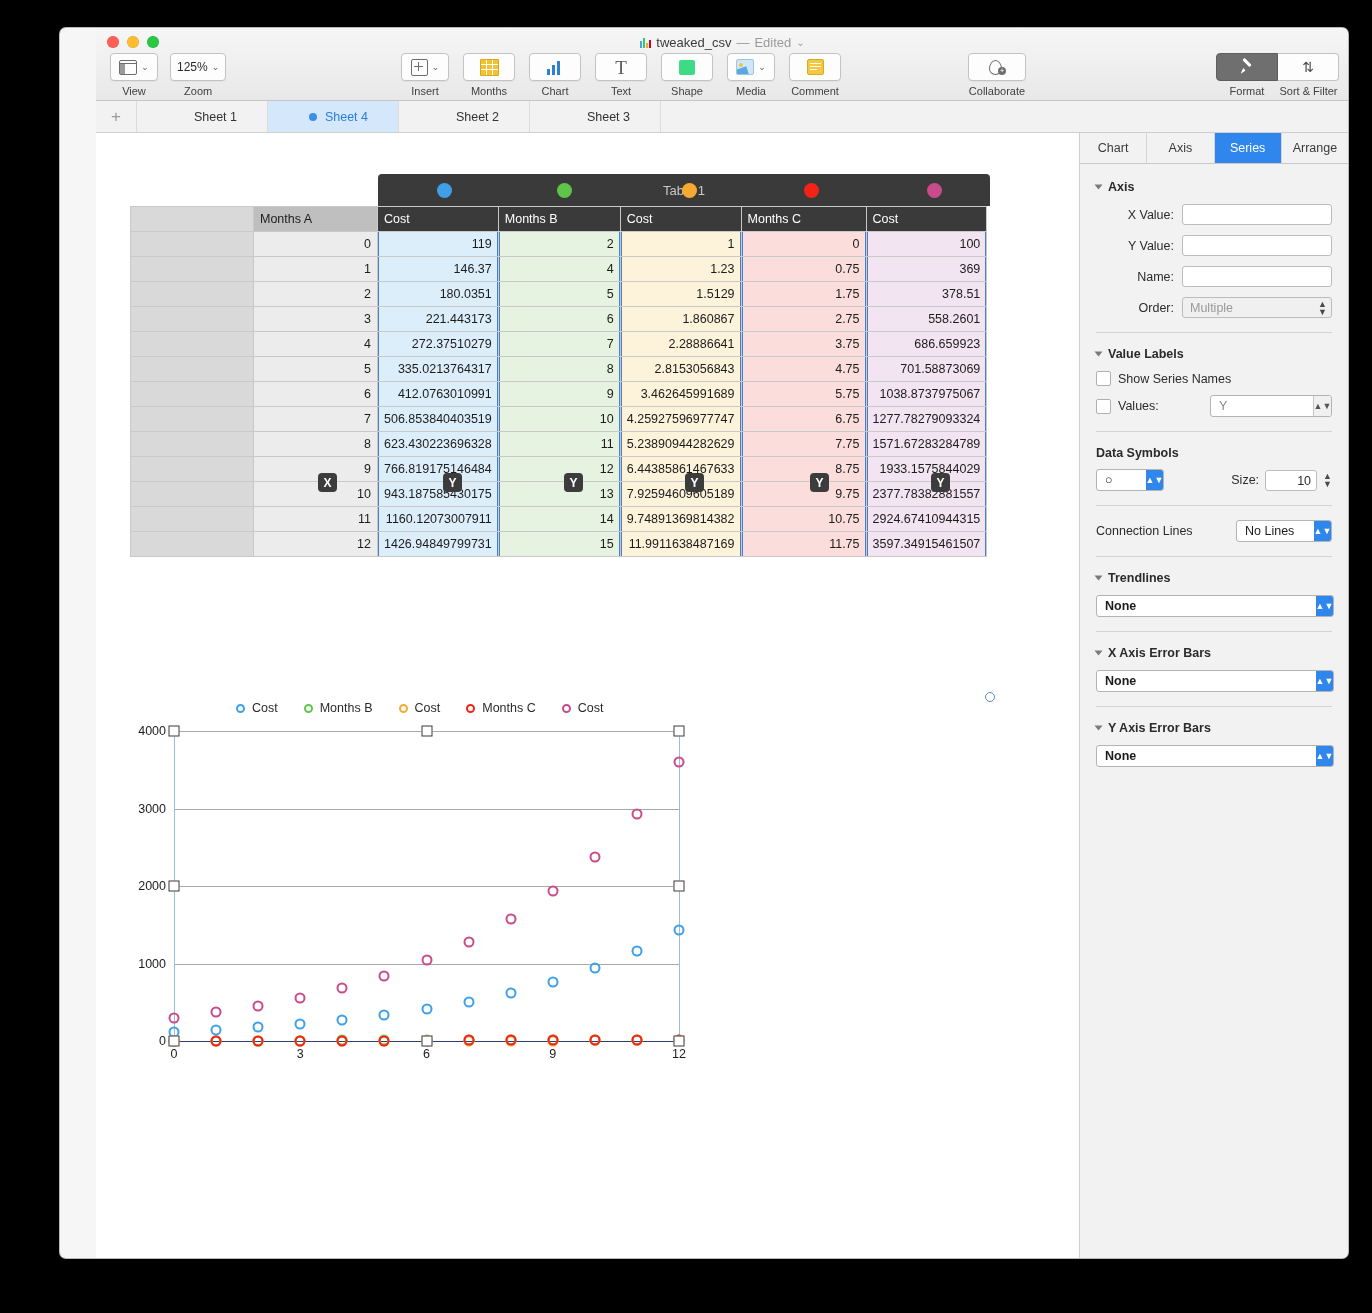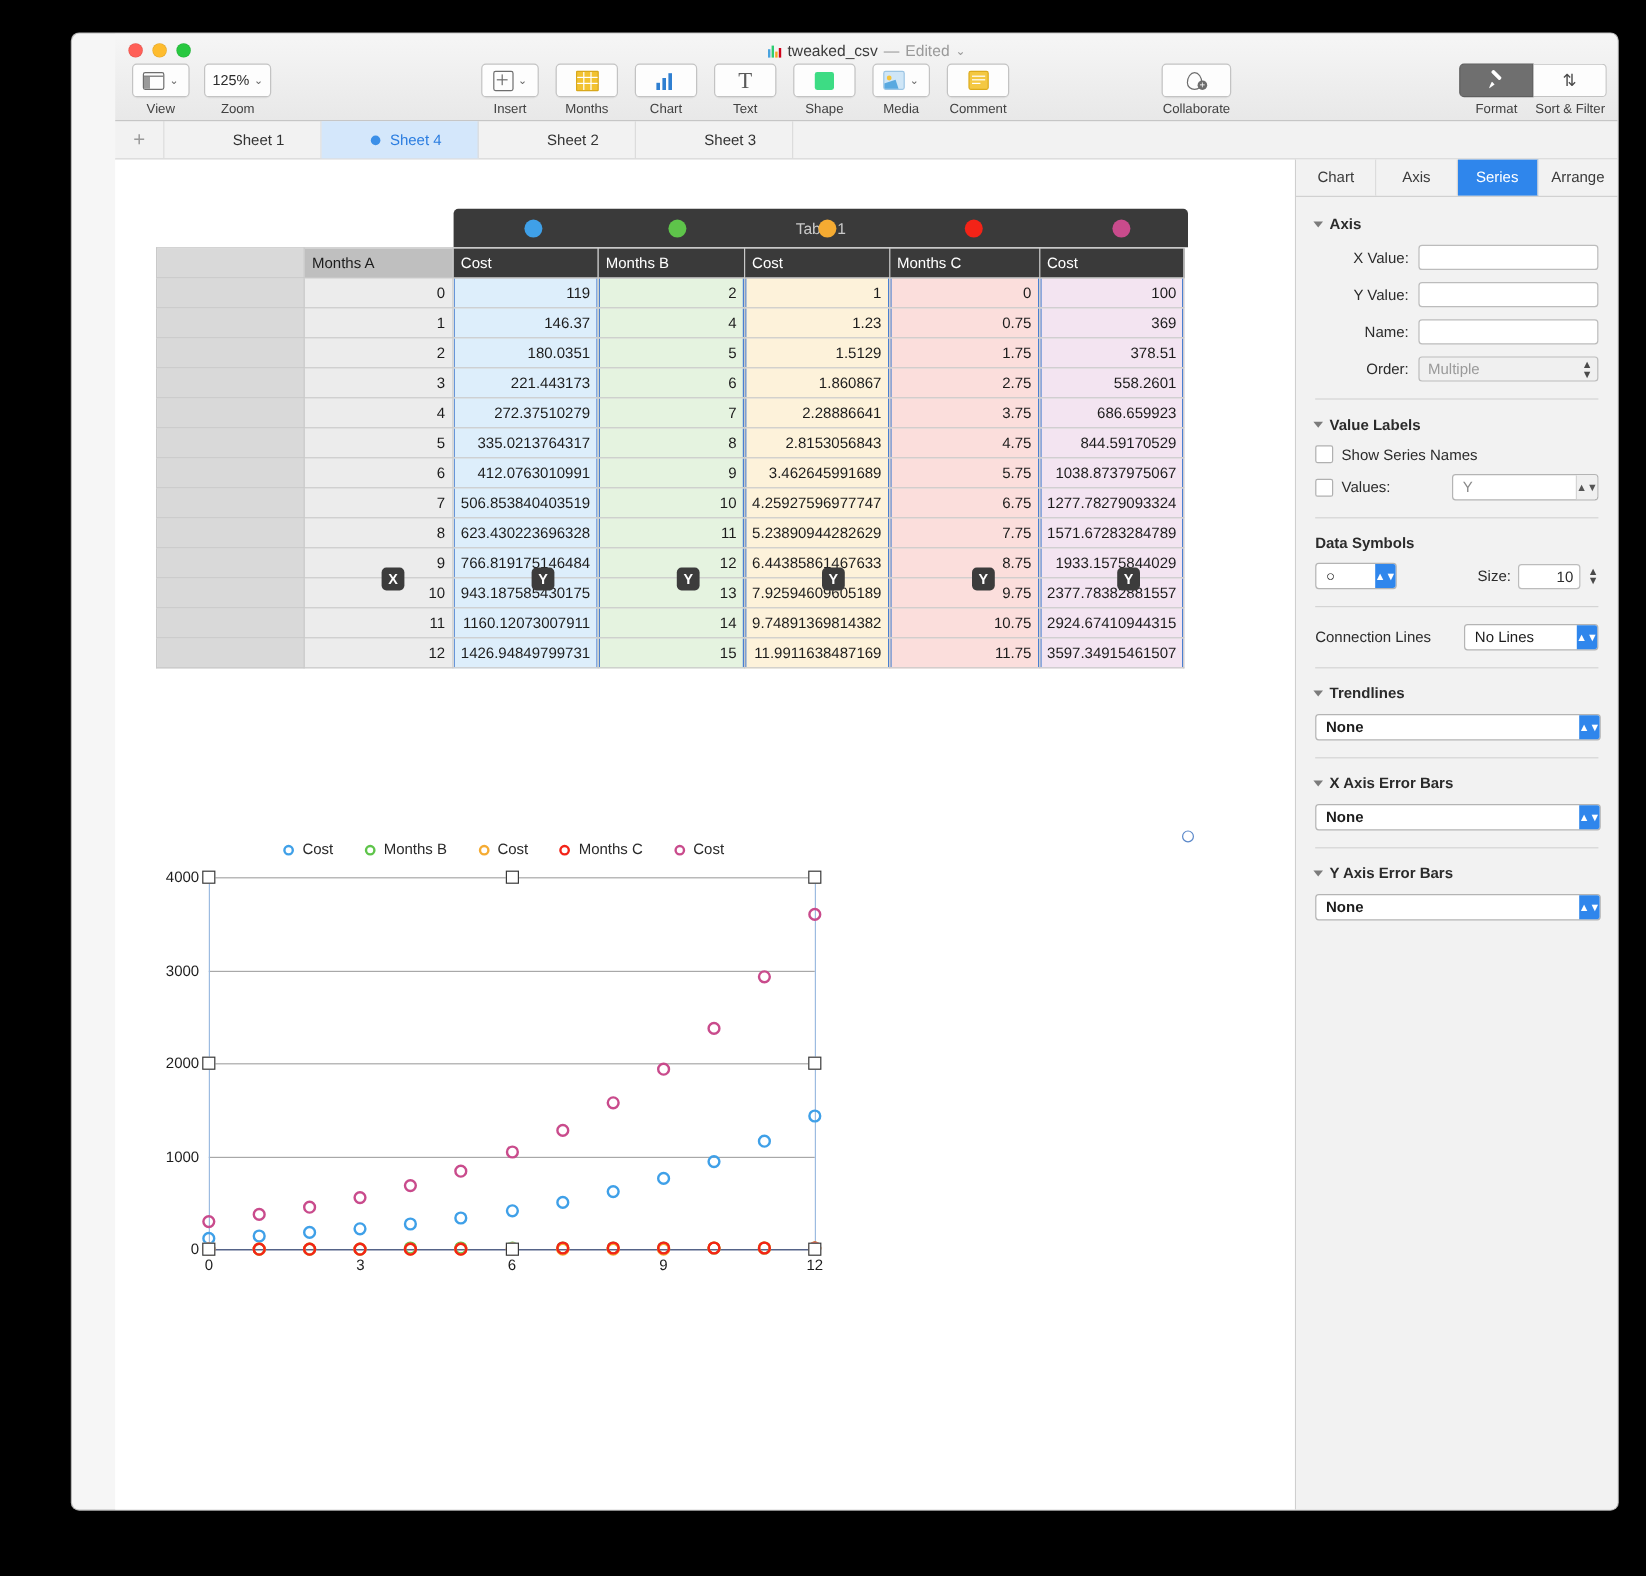--- a/index.html
+++ b/index.html
@@ -388,21 +388,21 @@
                 <td class="c-red selcol num">3.75</td>
                 <td class="c-purple selcol num">686.659923</td>
               </tr>
               <tr>
                 <td class="rowhdr"></td>
                 <td class="c-a num">5</td>
                 <td class="c-blue selcol num">335.0213764317</td>
                 <td class="c-green selcol num">8</td>
                 <td class="c-yellow selcol num">2.8153056843</td>
                 <td class="c-red selcol num">4.75</td>
-                <td class="c-purple selcol num">844.59170529</td>
+                <td class="c-purple selcol num">701.58873069</td>
               </tr>
               <tr>
                 <td class="rowhdr"></td>
                 <td class="c-a num">6</td>
                 <td class="c-blue selcol num">412.0763010991</td>
                 <td class="c-green selcol num">9</td>
                 <td class="c-yellow selcol num">3.462645991689</td>
                 <td class="c-red selcol num">5.75</td>
                 <td class="c-purple selcol num">1038.8737975067</td>
               </tr>
@@ -659,21 +659,21 @@
             <span>Size:</span>
             <span class="sizebox">10</span>
             <span class="stepper" style="margin-left:0">▲<br>▼</span>
           </span>
         </div>
 
         <div class="divider"></div>
 
         <div class="frow" style="justify-content:flex-start">
           <span>Connection Lines</span>
-          <span class="popup" style="width:112px;margin-left:auto;">
+          <span class="popup" style="width:96px;margin-left:auto;">
             <span>No Lines</span>
             <span class="arrows">▲▼</span>
           </span>
         </div>
 
         <div class="divider"></div>
 
         <div class="sect-hdr">
           <span class="tri"></span>
           <span>Trendlines</span>

